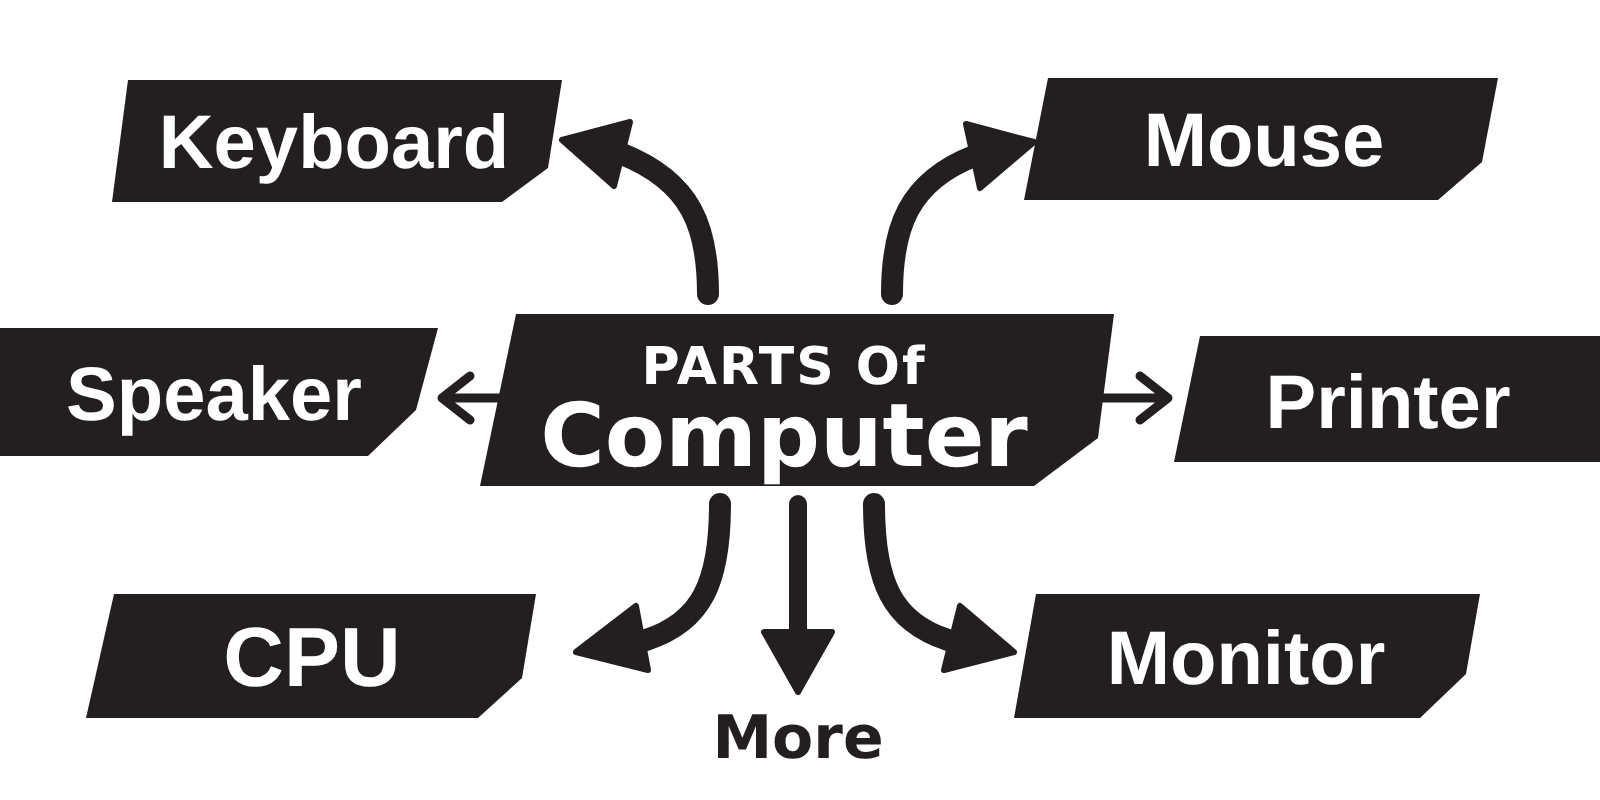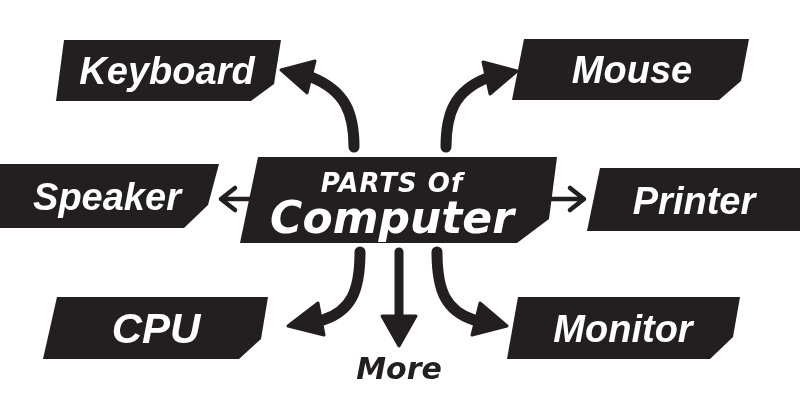--- a/index.html
+++ b/index.html
@@ -8,21 +8,20 @@
     width: 800px;
     height: 400px;
     background: #ffffff;
     overflow: hidden;
   }
   .stage {
     position: relative;
     width: 800px;
     height: 400px;
     background: #ffffff;
-    font-style: italic;
   }
   svg { display: block; }
   .box-label {
     font-family: "Liberation Sans", sans-serif;
     font-weight: bold;
     font-size: 38px;
     fill: #ffffff;
     text-anchor: middle;
   }
   .box-label-lg {

